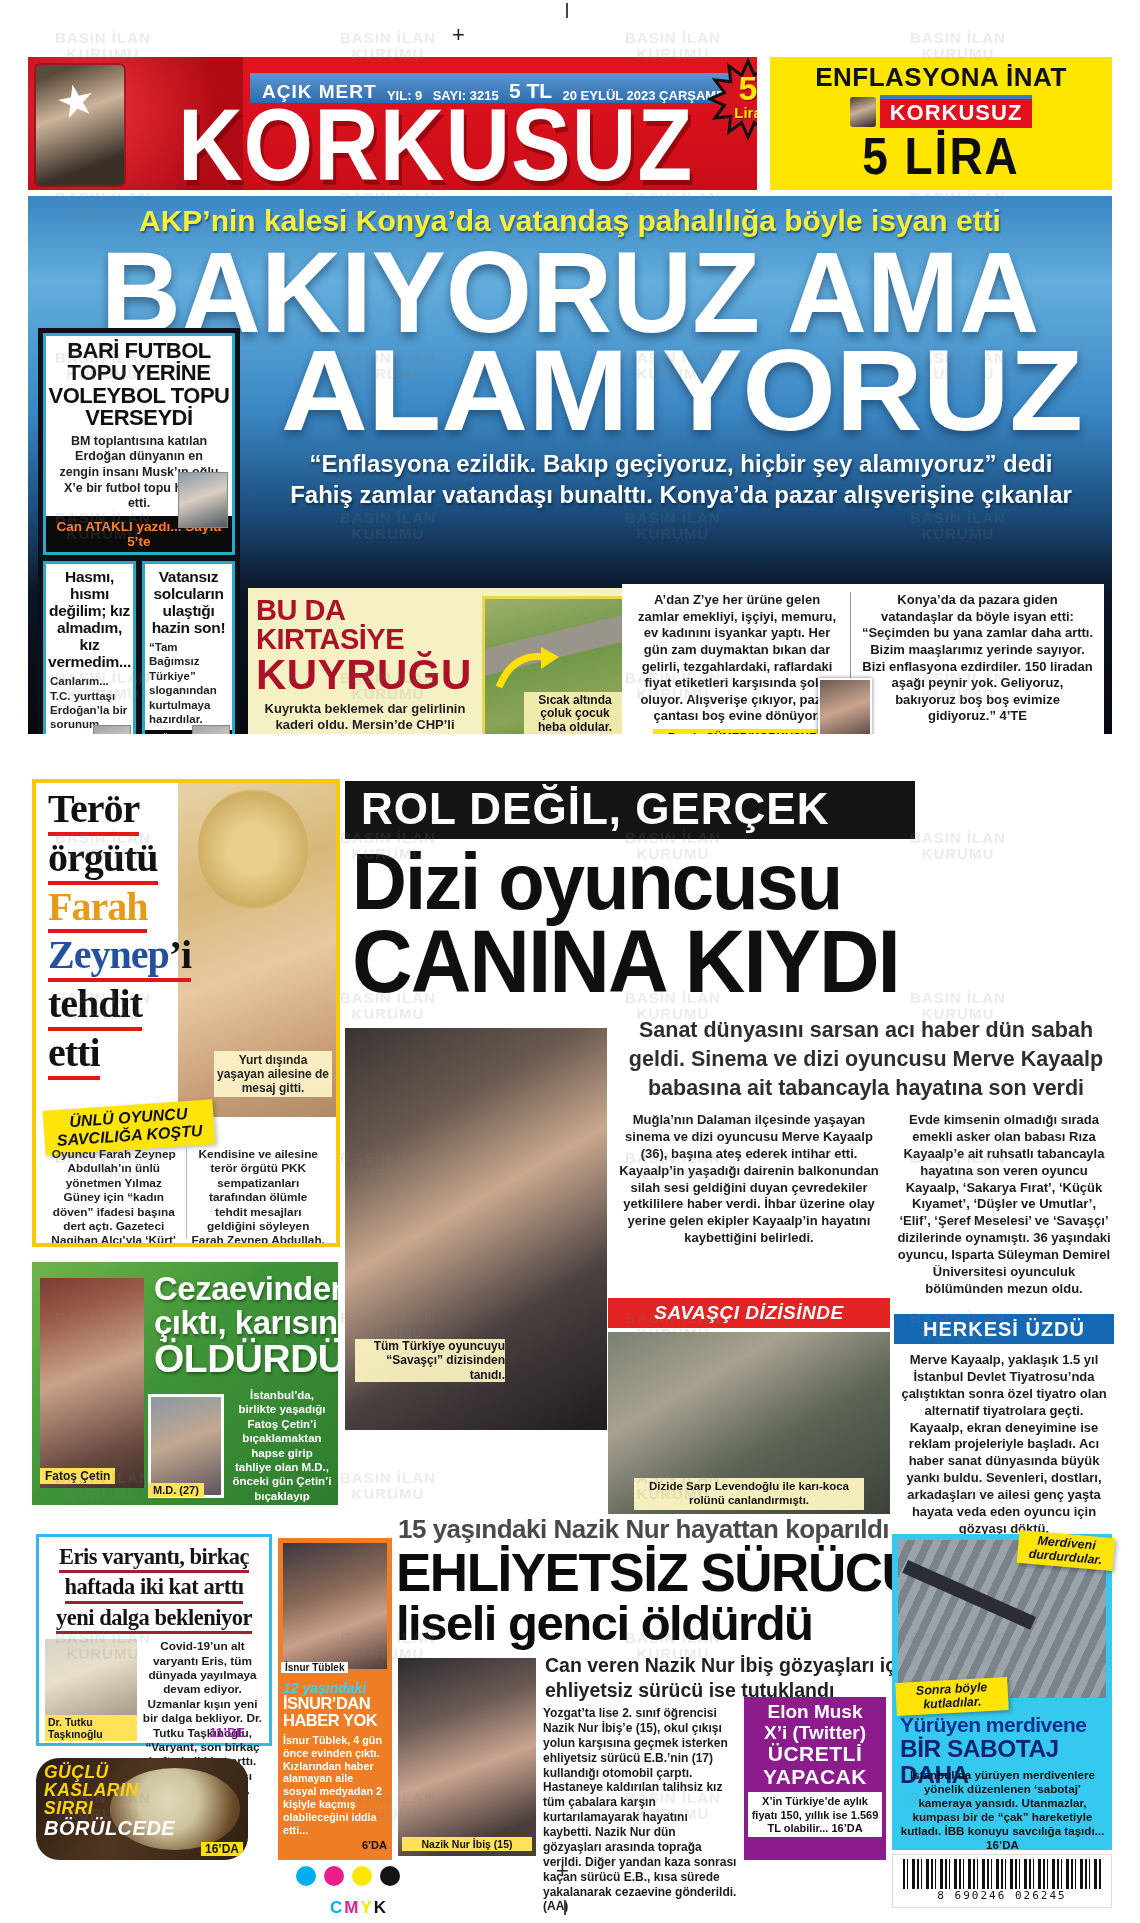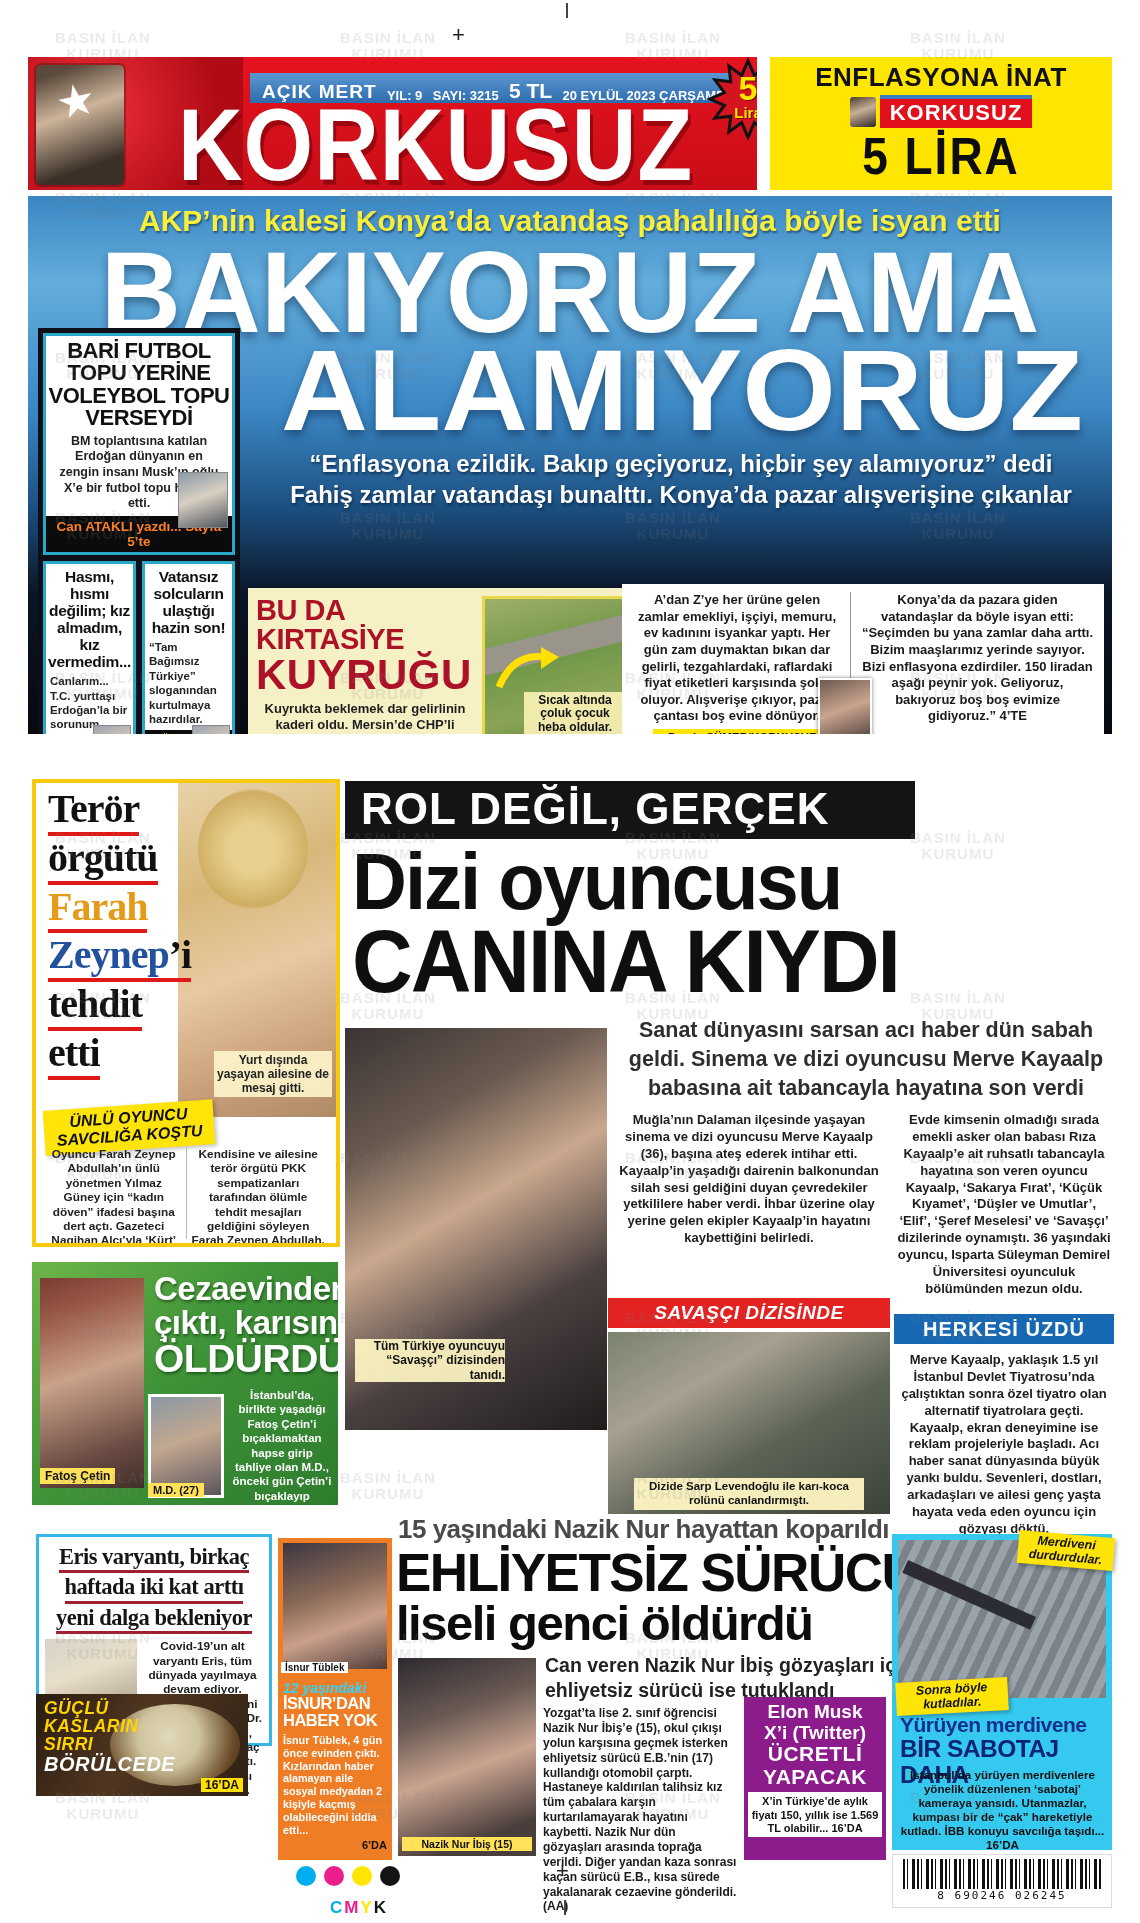--- a/index.html
+++ b/index.html
@@ -149,22 +149,22 @@
 
   
   .eris { left:36px; top:1534px; width:236px; height:212px; border:3px solid #35b8e8; background:#fff; padding:6px 6px 4px; }
   .eris-h { font-family:"Liberation Serif", serif; font-weight:900; font-size:22.5px; color:#151515; text-align:center; line-height:1.22; }
   .eris-h div { display:table; margin:0 auto; border-bottom:3px solid #a02030; letter-spacing:-0.5px; }
   .eris-row { display:flex; margin-top:5px; }
   .eris-photo { position:relative; width:92px; height:100px; background:linear-gradient(160deg,#d8d2c8 0%,#e8dfca 35%,#b8ac98 70%,#8a8274 100%); flex:none; }
   .eris-cap { position:absolute; left:0; bottom:-2px; background:#ffe258; font-size:10.5px; font-weight:700; line-height:1.15; padding:1px 3px; color:#111; }
   .eris-body { font-size:11.8px; font-weight:700; color:#1c1c1c; text-align:center; line-height:1.22; padding-left:5px; }
   .eris-page { position:absolute; right:24px; bottom:3px; font-size:13px; font-weight:800; color:#a21caf; }
-  .borulce { left:36px; top:1694px; width:212px; height:102px; position:absolute; overflow:hidden;
-             background:linear-gradient(120deg,#2a1c10 0%,#503620 45%,#2e2014 100%); }
+  .borulce { left:36px; top:1758px; width:212px; height:102px; position:absolute; overflow:hidden;
+             background:linear-gradient(120deg,#2a1c10 0%,#503620 45%,#2e2014 100%);border-radius:23px; }
   .bowl { position:absolute; right:8px; top:10px; width:130px; height:82px; border-radius:50%;
           background:radial-gradient(circle at 45% 40%, #e0d8ba 0%, #cfc49e 35%, #6a4a28 75%, #402c18 100%); }
   .borulce-txt { position:absolute; left:8px; top:6px; font-weight:900; font-style:italic; line-height:1.02; }
   .borulce-txt .y { color:#ffd400; font-size:17.5px; letter-spacing:0.5px; }
   .borulce-txt .w { color:#fff; font-size:20px; letter-spacing:0.5px; }
   .borulce-page { position:absolute; right:5px; bottom:4px; background:#ffe000; color:#111; font-size:12px; font-weight:800; padding:0 4px; }
 
   
   .isnur { left:278px; top:1538px; width:114px; height:322px; background:#ee7d26; padding:5px 5px 3px; overflow:hidden; }
   .isnur-photo { position:relative; width:100%; height:126px; background:linear-gradient(160deg,#3c3640 0%,#8a6a58 40%,#caa08a 65%,#503c38 100%); }

